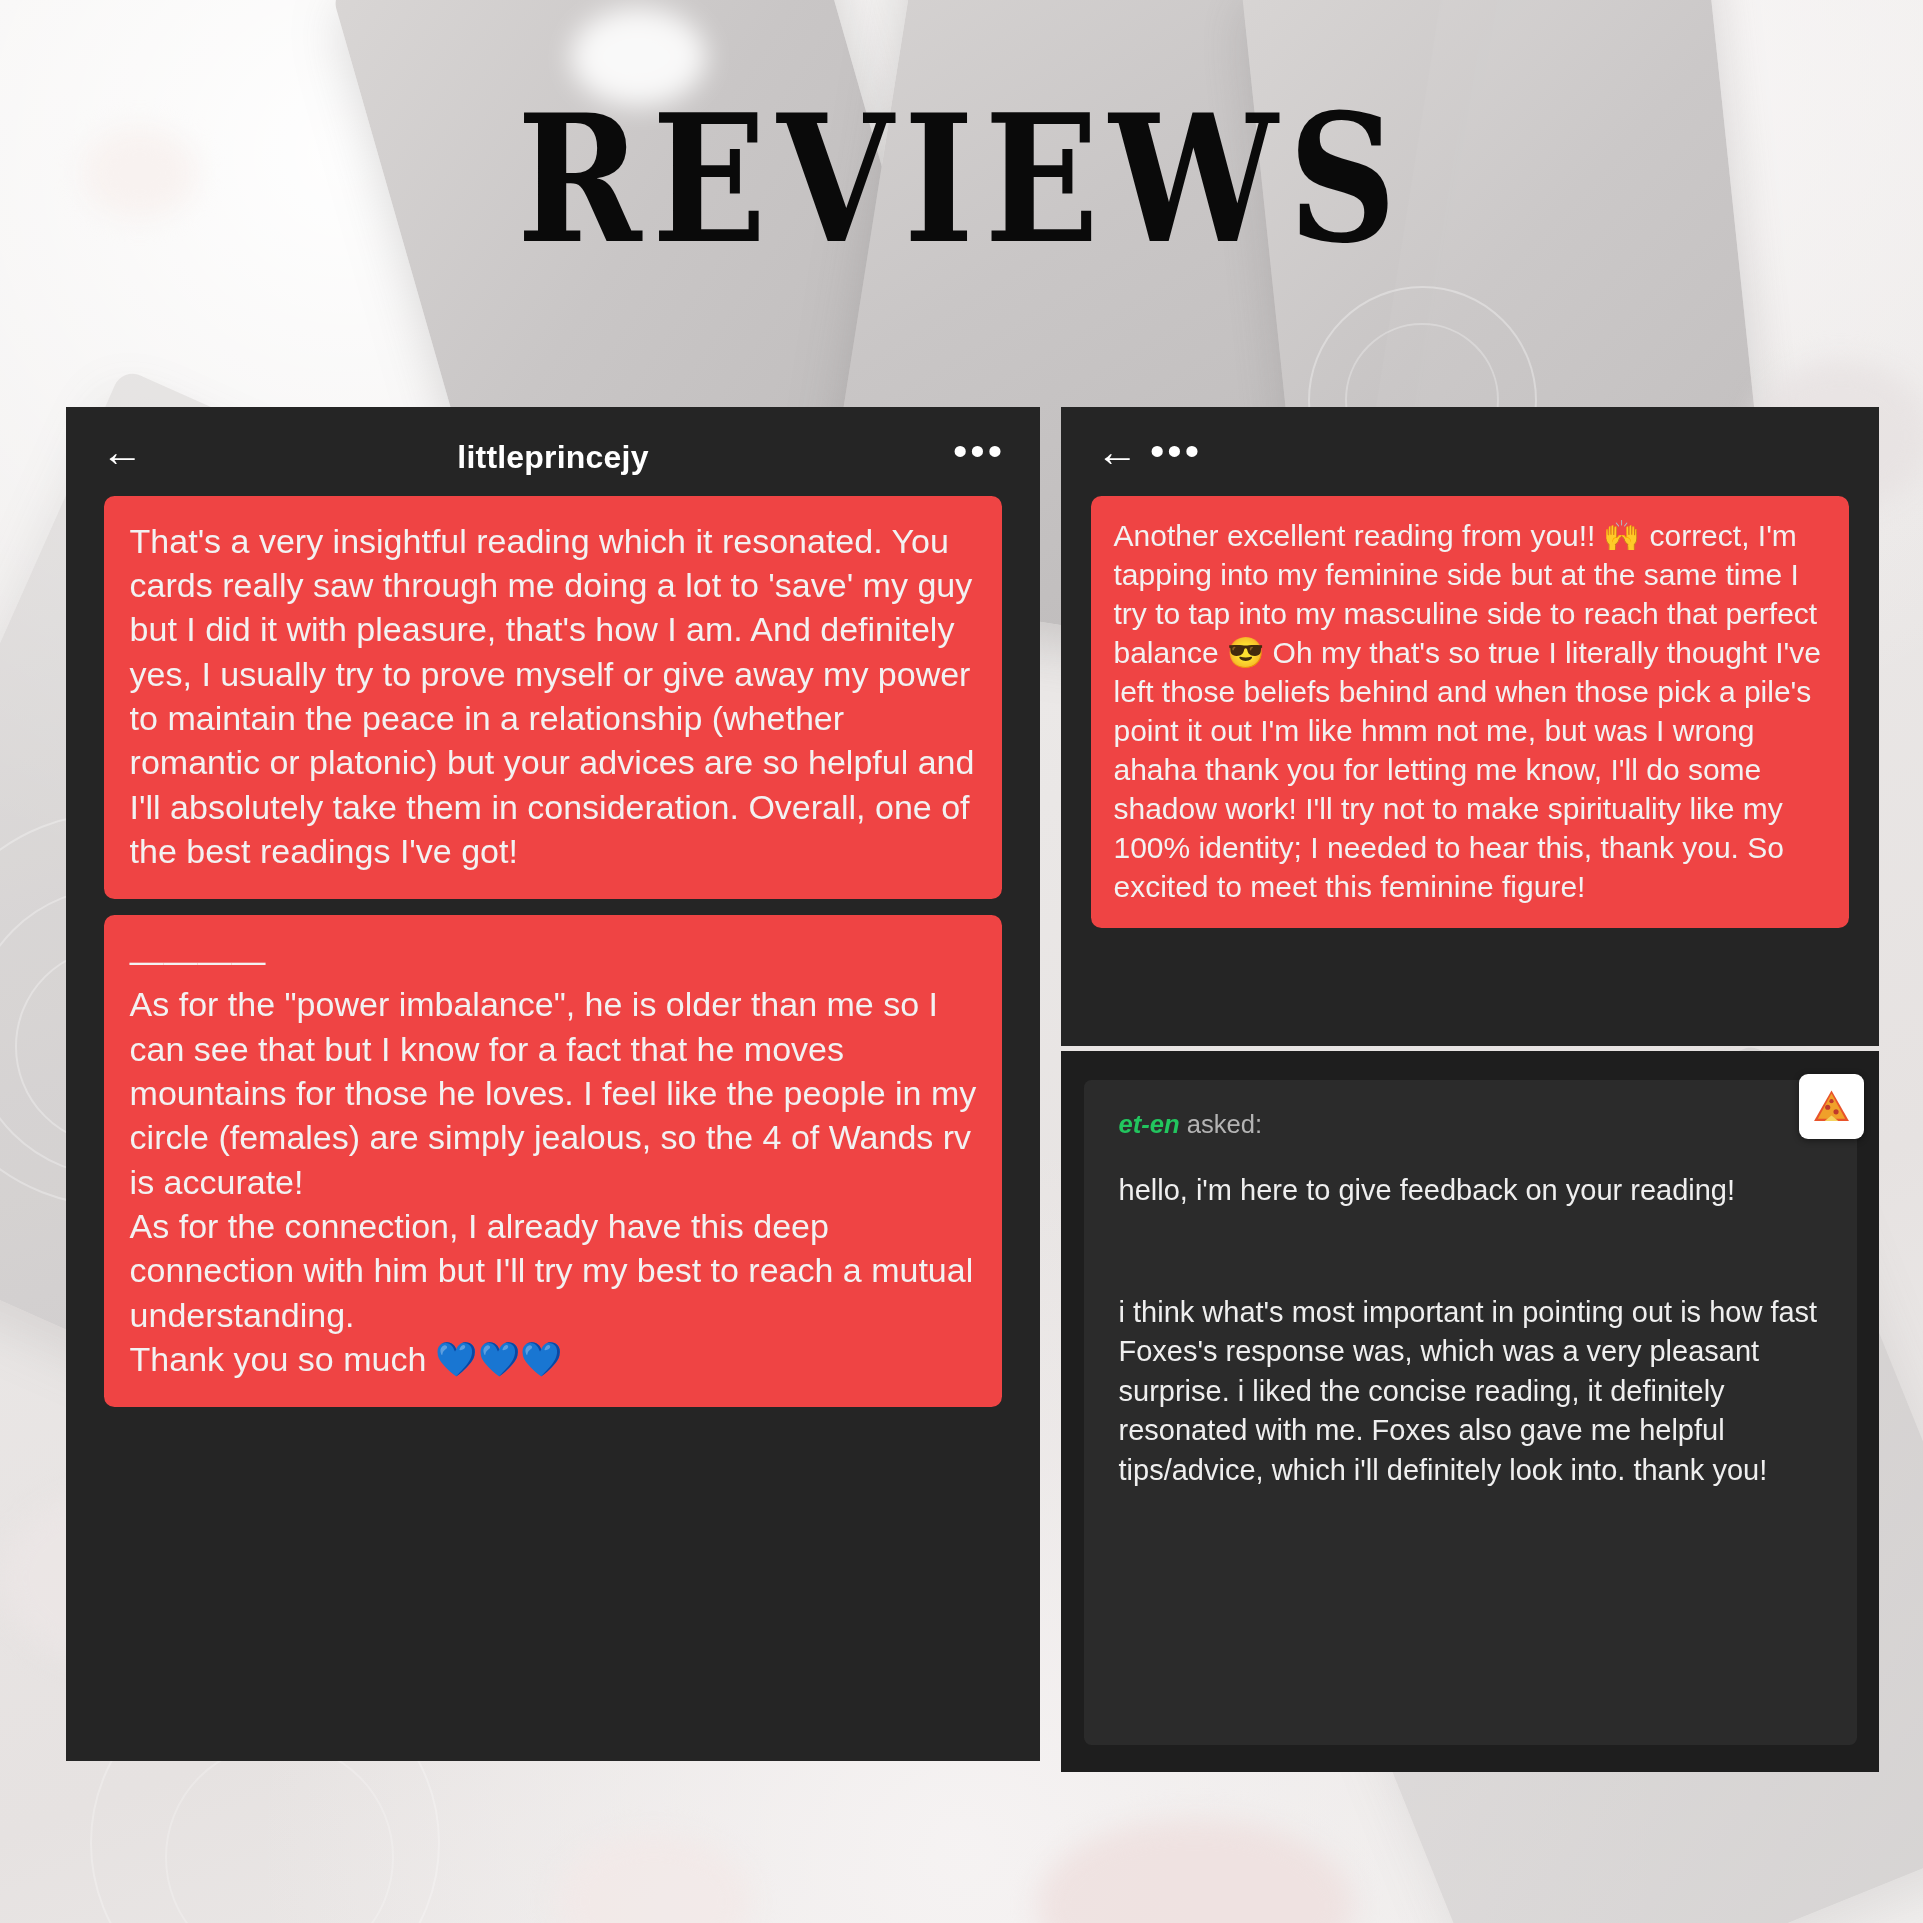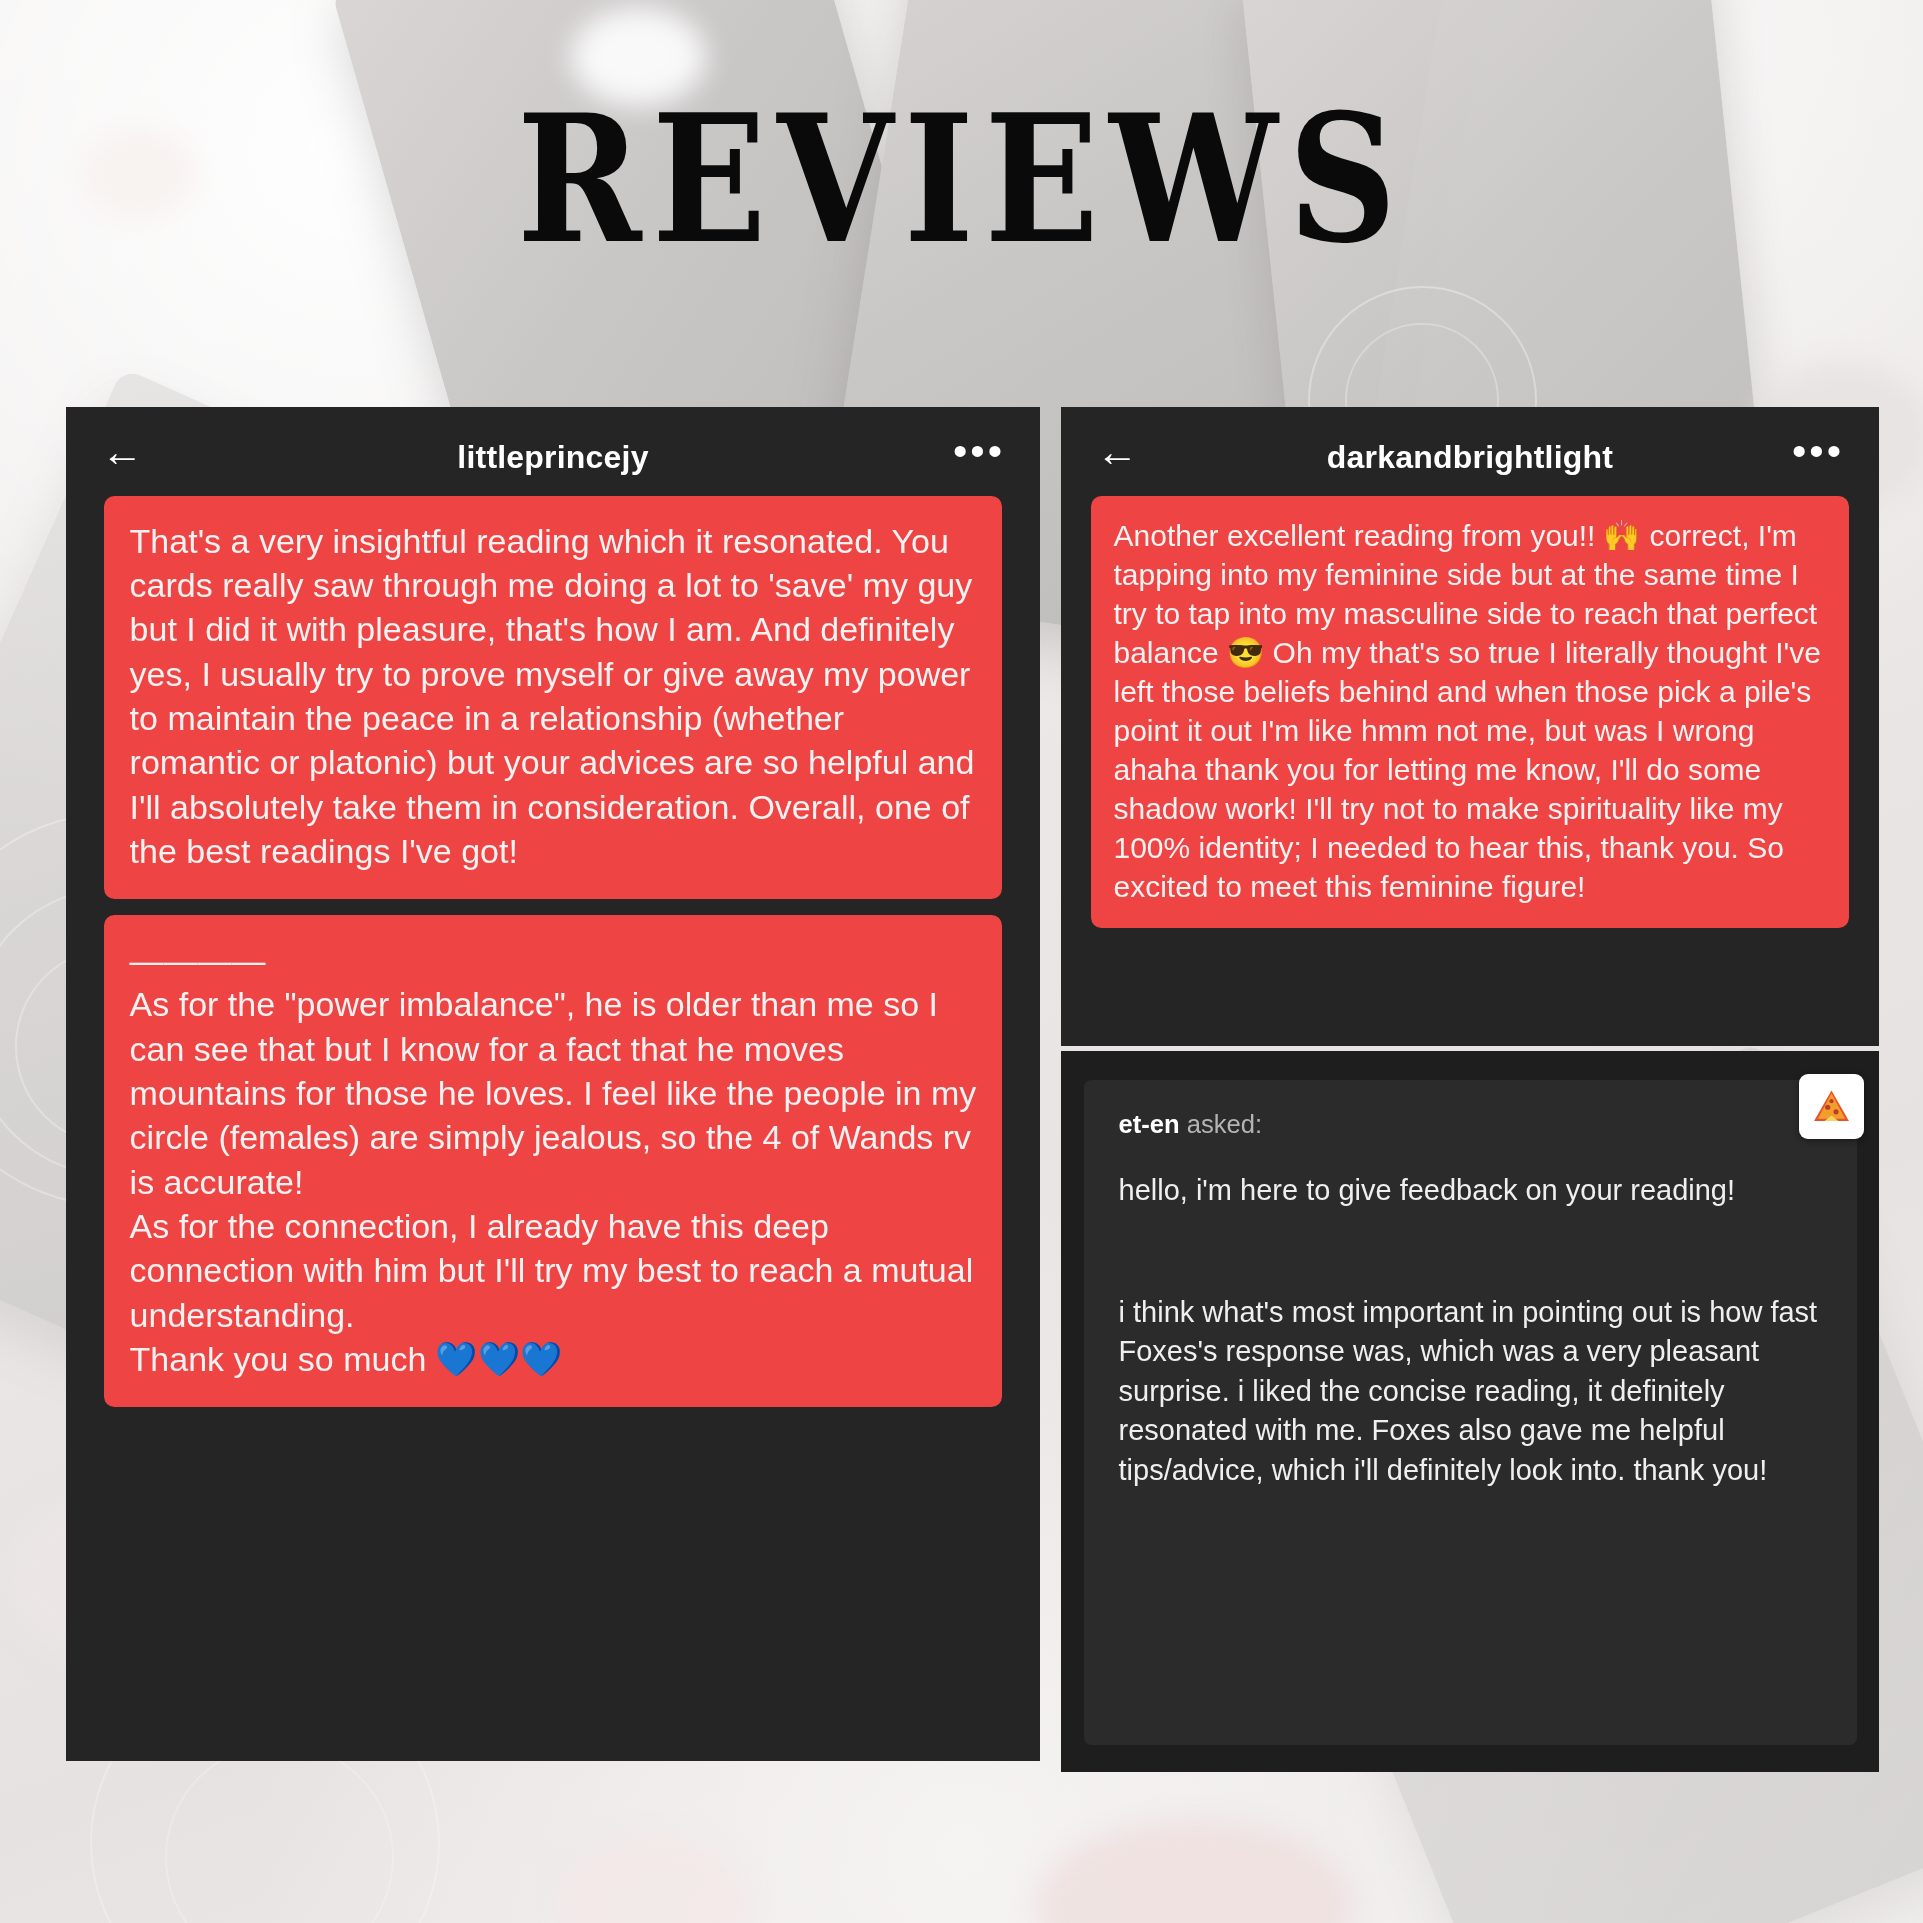--- a/index.html
+++ b/index.html
@@ -180,21 +180,21 @@
     border-radius: 7.5px;
     padding: 30px 35px;
     box-sizing: border-box;
     color: #eaeaea;
   }
   .ask-head {
     font-size: 25.6px;
     color: #b4b4b4;
     margin-bottom: 32px;
   }
-  .ask-head b { color: #ffffff; font-weight: 700; }
+  .ask-head b { color: #22c55e; font-weight: 700; font-style: italic; }
   .ask-body {
     font-size: 29px;
     line-height: 1.36;
     color: #efefef;
     white-space: pre-wrap;
   }
   .ask-body.second { margin-top: 83px; }
   .avatar {
     position: absolute;
     right: 15px;
@@ -245,21 +245,20 @@
   <div class="bubble">That's a very insightful reading which it resonated. You cards really saw through me doing a lot to 'save' my guy but I did it with pleasure, that's how I am. And definitely yes, I usually try to prove myself or give away my power to maintain the peace in a relationship (whether romantic or platonic) but your advices are so helpful and I'll absolutely take them in consideration. Overall, one of the best readings I've got!</div>
   <div class="bubble">————
 As for the "power imbalance", he is older than me so I can see that but I know for a fact that he moves mountains for those he loves. I feel like the people in my circle (females) are simply jealous, so the 4 of Wands rv is accurate!
 As for the connection, I already have this deep connection with him but I'll try my best to reach a mutual understanding.
 Thank you so much 💙💙💙</div>
 </div>
 
 <div class="panel panel-right">
   <div class="chat-header">
     <div class="back">←</div>
-    <div class="uname">darkandbrightlight</div>
     <div class="dots">•••</div>
   </div>
   <div class="bubble">Another excellent reading from you!! 🙌 correct, I'm tapping into my feminine side but at the same time I try to tap into my masculine side to reach that perfect balance 😎 Oh my that's so true I literally thought I've left those beliefs behind and when those pick a pile's point it out I'm like hmm not me, but was I wrong ahaha thank you for letting me know, I'll do some shadow work! I'll try not to make spirituality like my 100% identity; I needed to hear this, thank you. So excited to meet this feminine figure!</div>
 </div>
 
 <div class="panel panel-right2">
   <div class="ask-card">
     <div class="ask-inner">
       <div class="ask-head">
         <b>et-en</b>

